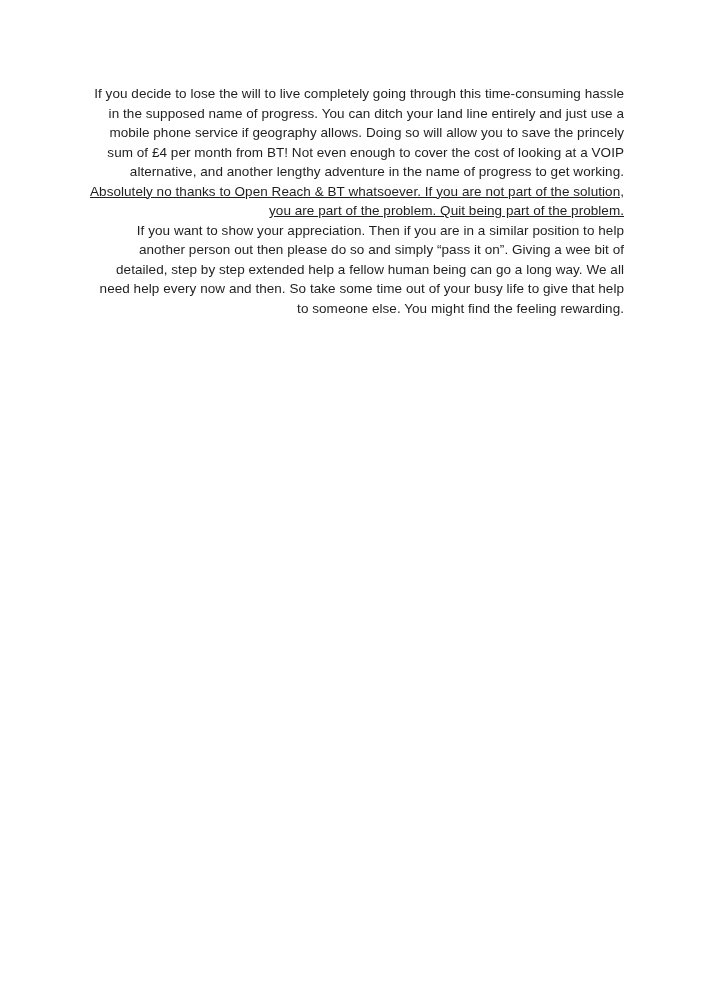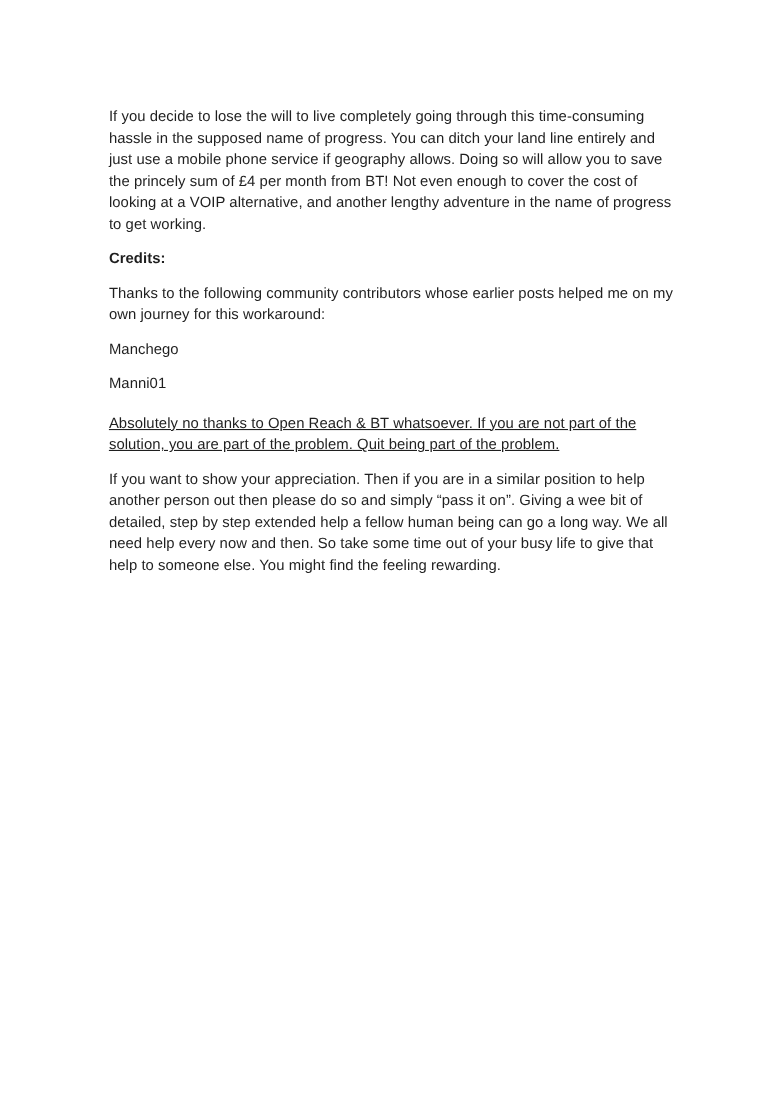--- a/index.html
+++ b/index.html
@@ -24,39 +24,33 @@
     .content {
       position: absolute;
       left: 87px;
       top: 84px;
       width: 537px;
       font-size: 13.5px;
       line-height: 19.5px;
       letter-spacing: 0.05px;
       color: #1f1f1f;
     }
-    .content p { margin: 12px; }
+    .content p { margin: 0; text-align: right; }
     .para-intro { margin-bottom: 7px; }
     .credits-section { margin-bottom: 16px; }
     .credits-heading { font-weight: 700; }
     .para-no-thanks { margin-bottom: 16px; text-decoration: underline; }
   </style>
 </head>
 <body>
 
 <div class="page">
   <div class="content">
 
     <p class="para-intro">If you decide to lose the will to live completely going through this time-consuming hassle in the supposed name of progress. You can ditch your land line entirely and just use a mobile phone service if geography allows. Doing so will allow you to save the princely sum of £4 per month from BT! Not even enough to cover the cost of looking at a VOIP alternative, and another lengthy adventure in the name of progress to get working.</p>
 
-    <div class="credits-section">
-      <p class="credits-heading">Credits:</p>
-      <p>Thanks to the following community contributors whose earlier posts helped me on my own journey for this workaround:</p>
-      <p>Manchego</p>
-      <p>Manni01</p>
-    </div>
 
     <p class="para-no-thanks">Absolutely no thanks to Open Reach &amp; BT whatsoever. If you are not part of the solution, you are part of the problem. Quit being part of the problem.</p>
 
     <p class="para-appreciation">If you want to show your appreciation. Then if you are in a similar position to help another person out then please do so and simply “pass it on”. Giving a wee bit of detailed, step by step extended help a fellow human being can go a long way. We all need help every now and then. So take some time out of your busy life to give that help to someone else. You might find the feeling rewarding.</p>
 
   </div>
 </div>
 
 </body></html>

